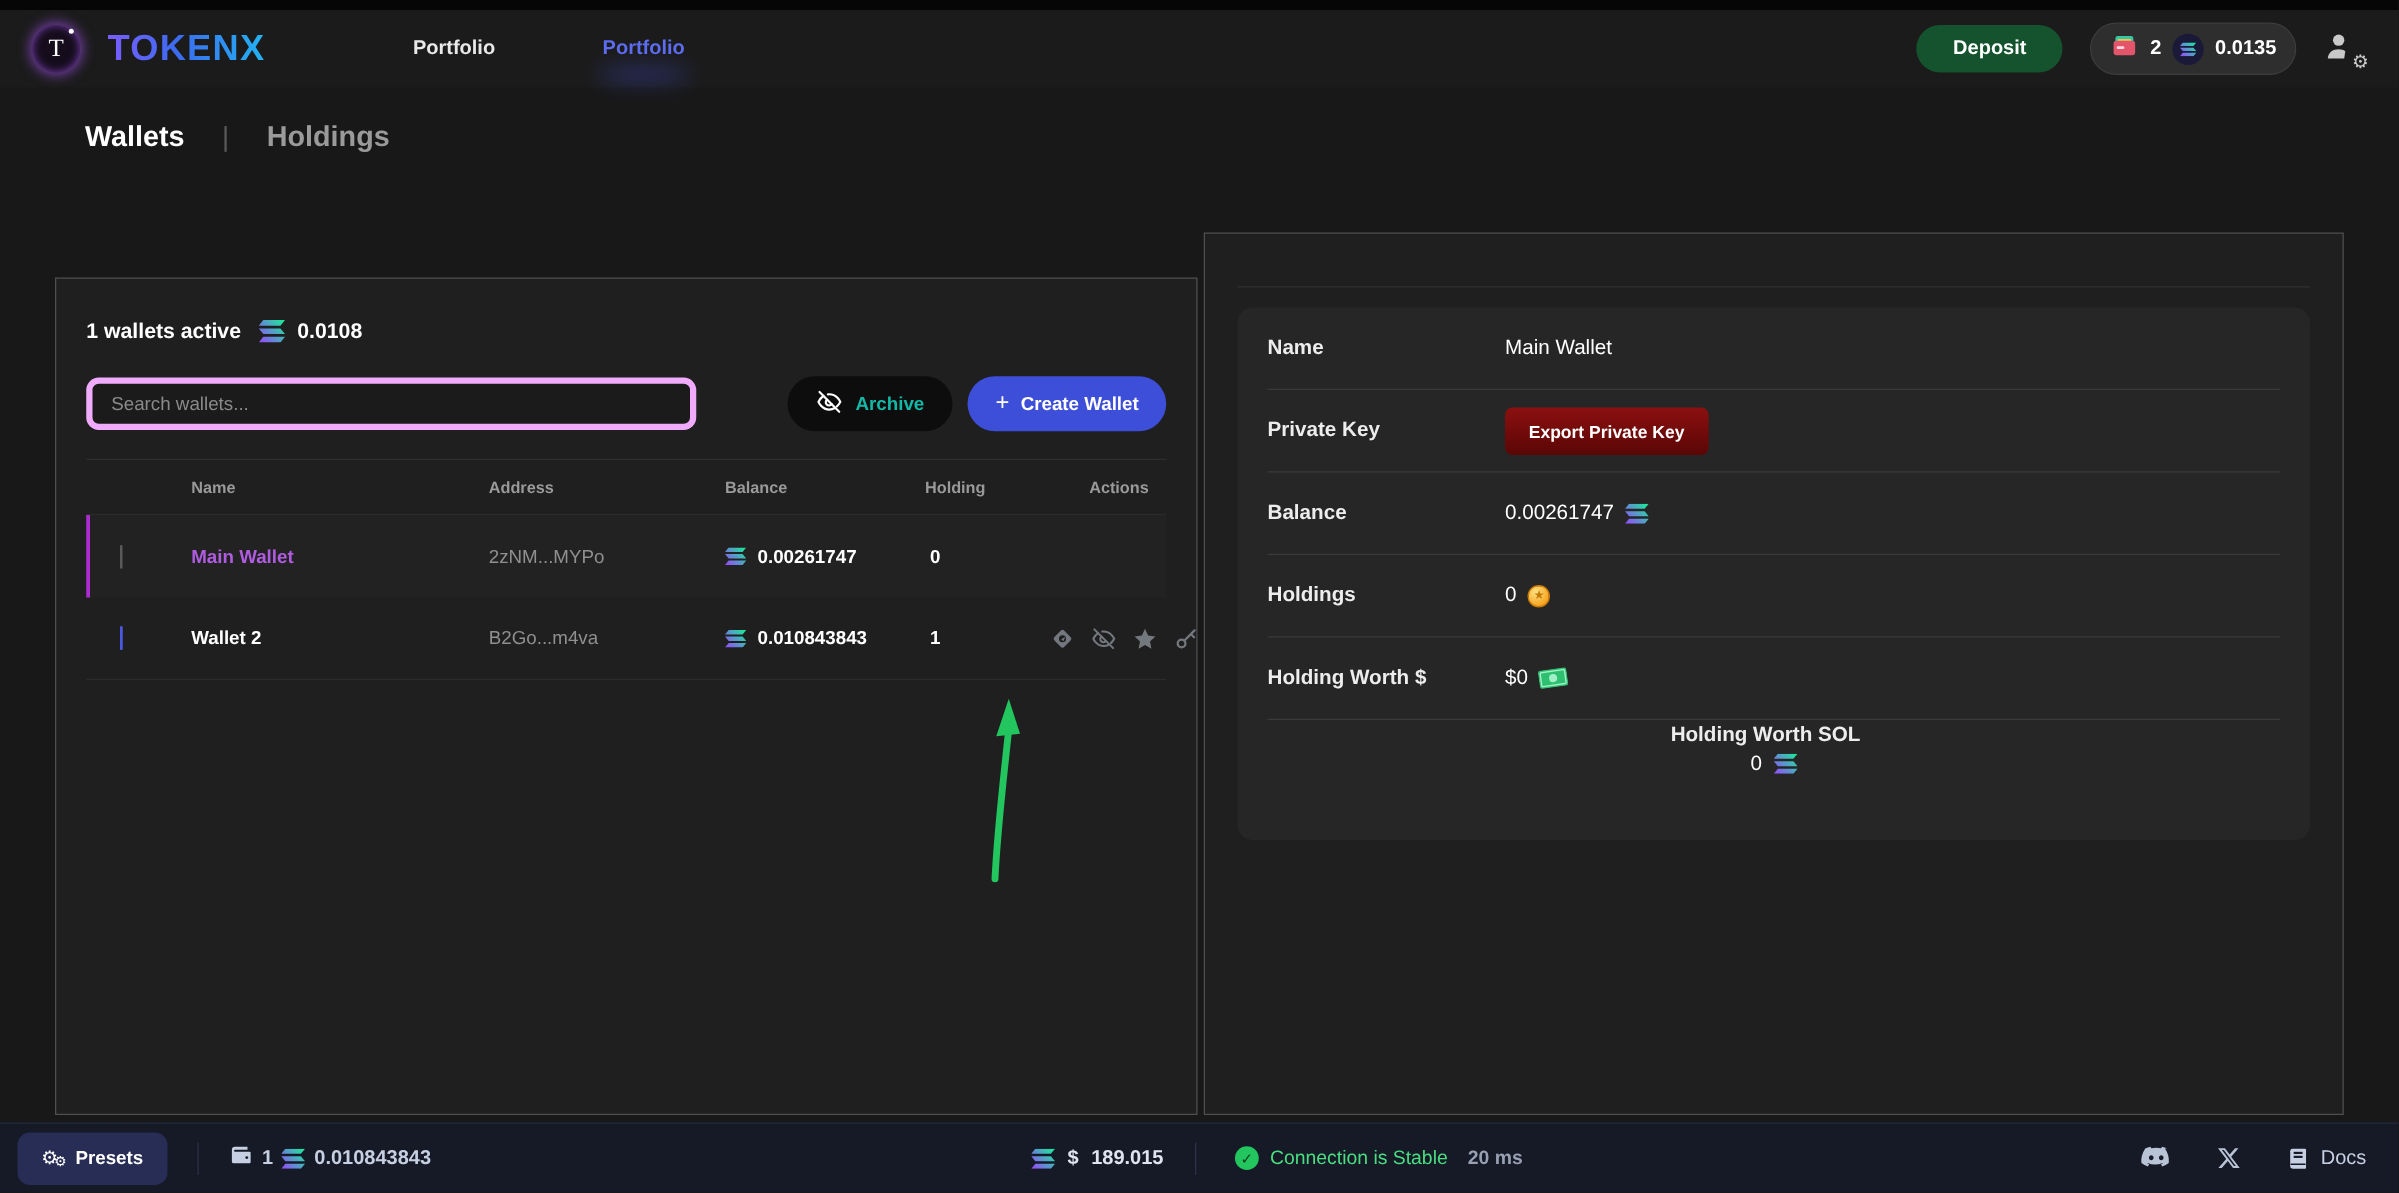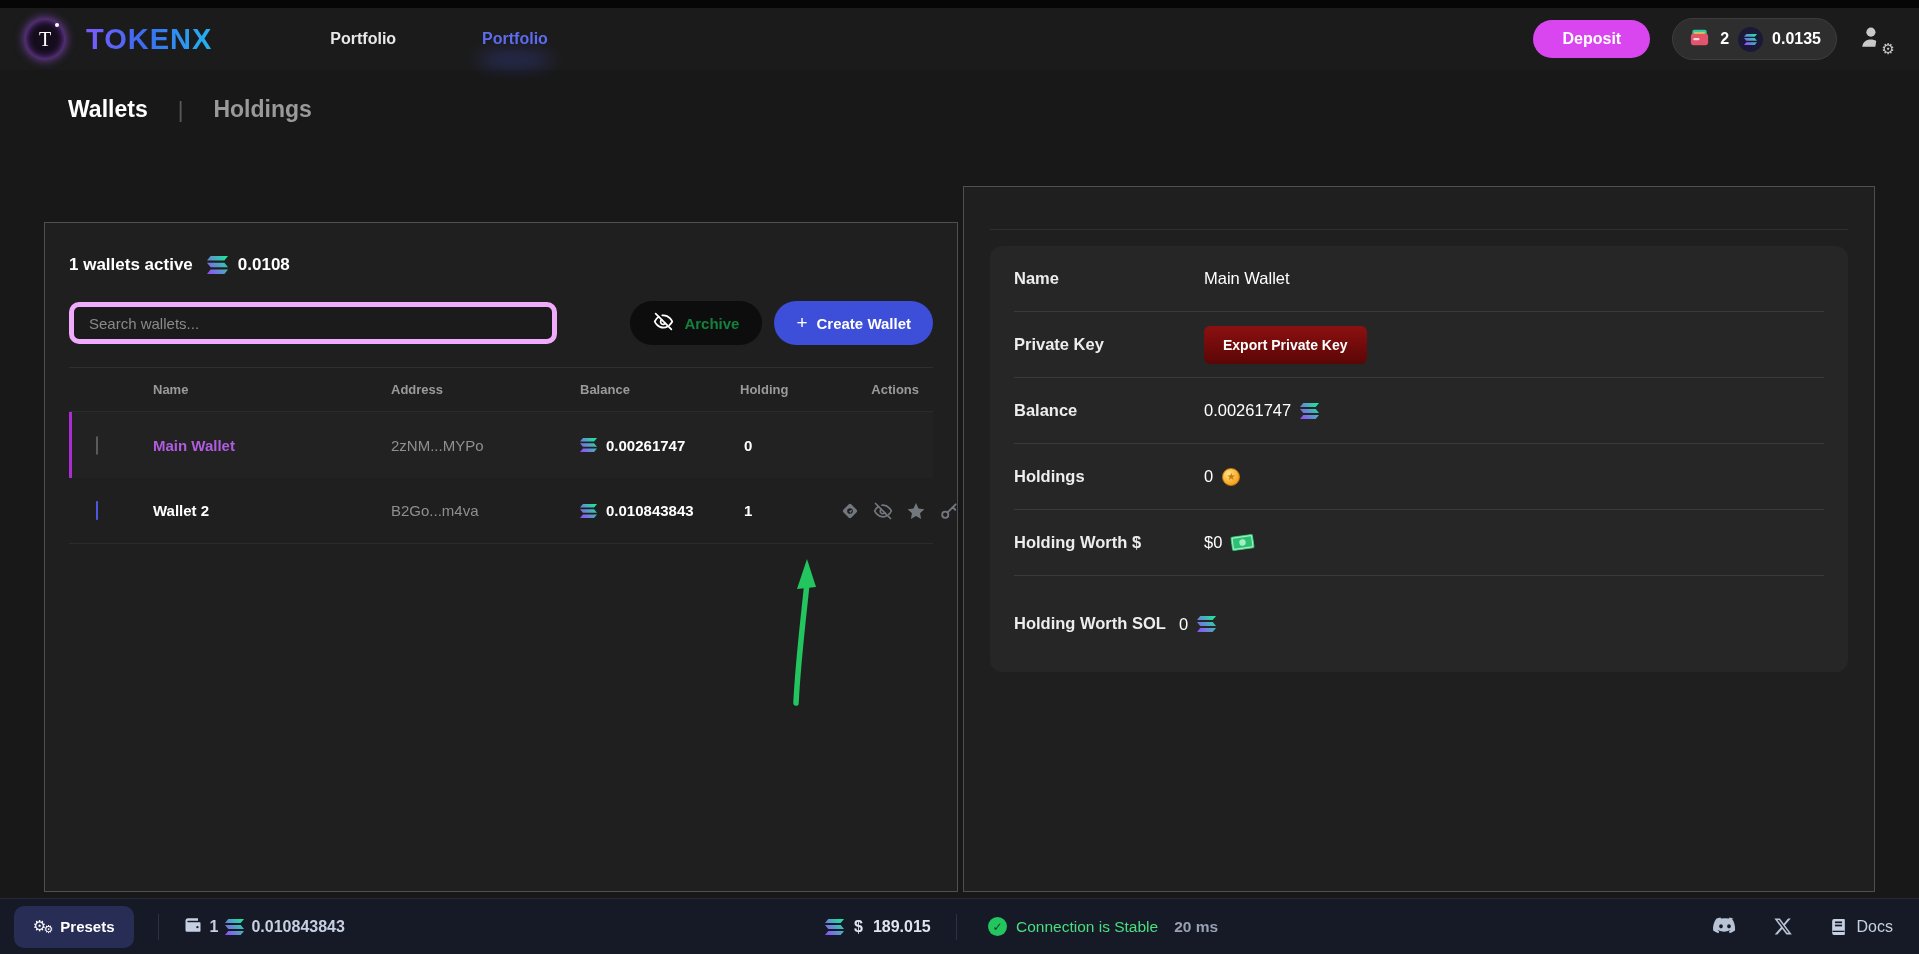--- a/index.html
+++ b/index.html
@@ -13,21 +13,21 @@
           font-family:"Liberation Serif",serif; font-size:20px; color:#fff; position:relative;
           box-shadow:0 0 9px 3px rgba(168,85,247,.55), inset 0 0 7px rgba(168,85,247,.65); }
   .logo::after { content:''; position:absolute; top:3px; right:5px; width:4px; height:4px; border-radius:50%; background:#fff; }
   .brand { margin-left:22px; font-size:29px; font-weight:bold; letter-spacing:1px;
            background:linear-gradient(90deg,#7b5cff,#3b6cf0 45%,#23b3f2); -webkit-background-clip:text; background-clip:text; color:transparent; }
   .nav-tab { font-size:16px; font-weight:600; color:#e9e9e9; cursor:pointer; }
   .nav-tab.discover { margin-left:118px; }
   .nav-tab.portfolio { margin-left:86px; color:#5d6cf0; position:relative; }
   .nav-tab.portfolio::after { content:''; position:absolute; left:-8%; right:-8%; bottom:-16px; height:9px; background:#4553e0; filter:blur(9px); opacity:.55; border-radius:50%; }
   .nav-right { margin-left:auto; display:flex; align-items:center; gap:22px; }
-  .btn-deposit { background:#d946ef; border:none; color:#fff; font-family:inherit; font-size:16px; font-weight:600; padding:10px 29px; border-radius:21px; cursor:pointer; }
+  .btn-deposit { background:#14532d; border:none; color:#fff; font-family:inherit; font-size:16px; font-weight:600; padding:10px 29px; border-radius:21px; cursor:pointer; }
   .balance-badge { background:#2e2e2e; border:1px solid #3d3d3d; border-radius:21px; height:42px; display:flex; align-items:center; gap:9px; padding:0 15px; font-size:16px; font-weight:bold; cursor:pointer; }
   .sol-circle { width:25px; height:25px; border-radius:50%; background:#1a1a38; display:flex; align-items:center; justify-content:center; }
   .user-gear { width:34px; height:30px; position:relative; color:#c9c9c9; cursor:pointer; }
   .user-gear .gear-glyph { position:absolute; right:-2px; bottom:-4px; font-family:"DejaVu Sans",sans-serif; font-size:15px; color:#c9c9c9; }
 
   
   .page-tabs { display:flex; align-items:center; gap:30px; padding:26px 0 0 68px; }
   .pt-wallets { font-size:23px; font-weight:bold; color:#fff; cursor:pointer; }
   .pt-sep { font-size:22px; color:#5a5a5a; }
   .pt-holdings { font-size:23px; font-weight:600; color:#9a9a9a; cursor:pointer; }
@@ -36,21 +36,21 @@
   .panels { position:absolute; left:44px; top:186px; width:1831px; height:706px; display:flex; gap:5px; }
   .panel { background:#1f1f1f; border:1px solid #4f4f4f; position:relative; }
   .panel-left { width:914px; padding:24px;margin-top:36px; }
   .panel-right { width:912px; padding:22px 26px; }
 
   .summary { display:flex; align-items:center; gap:10px; font-size:17px; font-weight:bold; margin-top:8px; }
   .controls { display:flex; align-items:center; margin-top:26px; gap:12px; }
   .search { width:488px; height:42px; background:#1b1b1b; border:5px solid #f0abfc; border-radius:10px; color:#ddd; font-family:inherit; font-size:15px; padding:0 15px; outline:none; }
   .search::placeholder { color:#8a8a8a; }
   .ctrl-spacer { flex:1; }
-  .btn-archive { height:44px; border-radius:22px; background:#0d0d0d; border:none; color:#15803d; display:flex; align-items:center; gap:10px; padding:0 23px; font-family:inherit; font-size:15px; font-weight:bold; cursor:pointer; }
+  .btn-archive { height:44px; border-radius:22px; background:#0d0d0d; border:none; color:#14b8a6; display:flex; align-items:center; gap:10px; padding:0 23px; font-family:inherit; font-size:15px; font-weight:bold; cursor:pointer; }
   .btn-create { height:44px; border-radius:22px; background:#3d4ed8; border:none; color:#fff; display:flex; align-items:center; gap:9px; padding:0 22px; font-family:inherit; font-size:15px; font-weight:bold; cursor:pointer; }
   .btn-create .plus { font-size:19px; font-weight:normal; }
   .list-divider { border-top:1px solid #2f2f2f; margin-top:22px; }
 
   .wtable-header, .wrow { display:grid; grid-template-columns:84px 238px 189px 160px 100px 1fr; align-items:center; }
   .wtable-header { height:44px; color:#9a9a9a; font-size:13px; font-weight:600; border-bottom:1px solid #2b2b2b; }
   .wtable-header .col-actions { text-align:right; padding-right:14px; }
   .wrow { height:66px; font-size:15px; position:relative; }
   .wrow.accent { box-shadow:inset 3px 0 0 #ad2bd5; background:rgba(255,255,255,.015); }
   .wrow.last { border-bottom:1px solid #2b2b2b; }
@@ -64,21 +64,21 @@
   .wactions { display:flex; justify-content:flex-end; align-items:center; gap:13px; padding-right:14px; color:#73777e; }
   .wactions .aicon { width:20px; height:20px; cursor:pointer; display:inline-flex; }
 
   .annotation-arrow { position:absolute; left:740px; top:330px; pointer-events:none; }
 
   
   .wd-title { font-size:17px; font-weight:bold; margin-top:4px; }
   .wd-divider { border-top:1px solid #303030; margin-top:20px; }
   .wd-card { margin-top:16px; background:#262626; border-radius:12px; padding:0 24px; }
   .wd-row { display:flex; align-items:center; min-height:66px; border-bottom:1px solid #3a3a3a; }
-  .wd-row:last-child { border-bottom:none; }
+  .wd-row:last-child { border-bottom:none;flex-direction:column; }
   .wd-row.tall { min-height:96px; }
   .wd-label { width:190px; flex-shrink:0; font-size:16.5px; font-weight:600; color:#ededed; line-height:1.55; }
   .wd-value { font-size:16.5px; color:#fff; display:flex; align-items:center; gap:9px; }
   .wd-value.gray { color:#9a9a9a; }
   .btn-export { background:linear-gradient(180deg,#8c1010,#5a0606); border:none; border-radius:6px; color:#fff; font-family:inherit; font-size:14px; font-weight:bold; padding:11px 19px; cursor:pointer; }
 
   
   .sol { display:inline-flex; }
   .coin { width:18px; height:18px; border-radius:50%; background:radial-gradient(circle at 35% 30%,#ffe184,#f6a623 70%,#dd8c0c); border:1px solid #c97b08; display:inline-flex; align-items:center; justify-content:center; font-size:10px; color:#c47a06; font-family:"DejaVu Sans",sans-serif; }
   .check-circle { width:19px; height:19px; border-radius:50%; background:#22c55e; display:inline-flex; align-items:center; justify-content:center; color:#0e3c1f; font-size:12px; font-weight:bold; font-family:"DejaVu Sans",sans-serif; }

